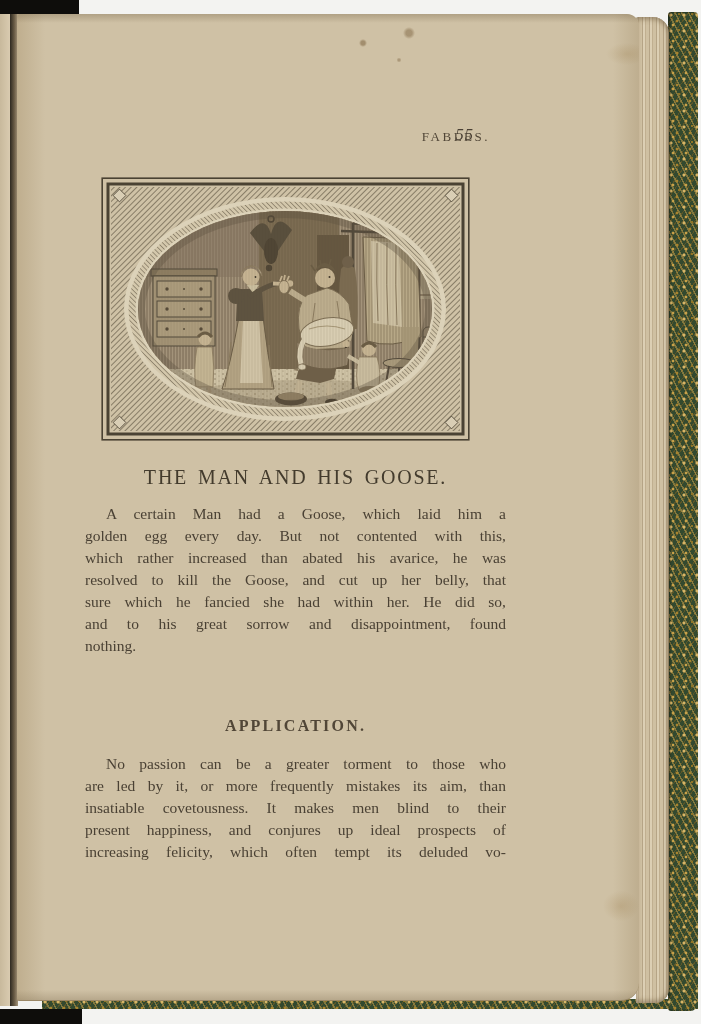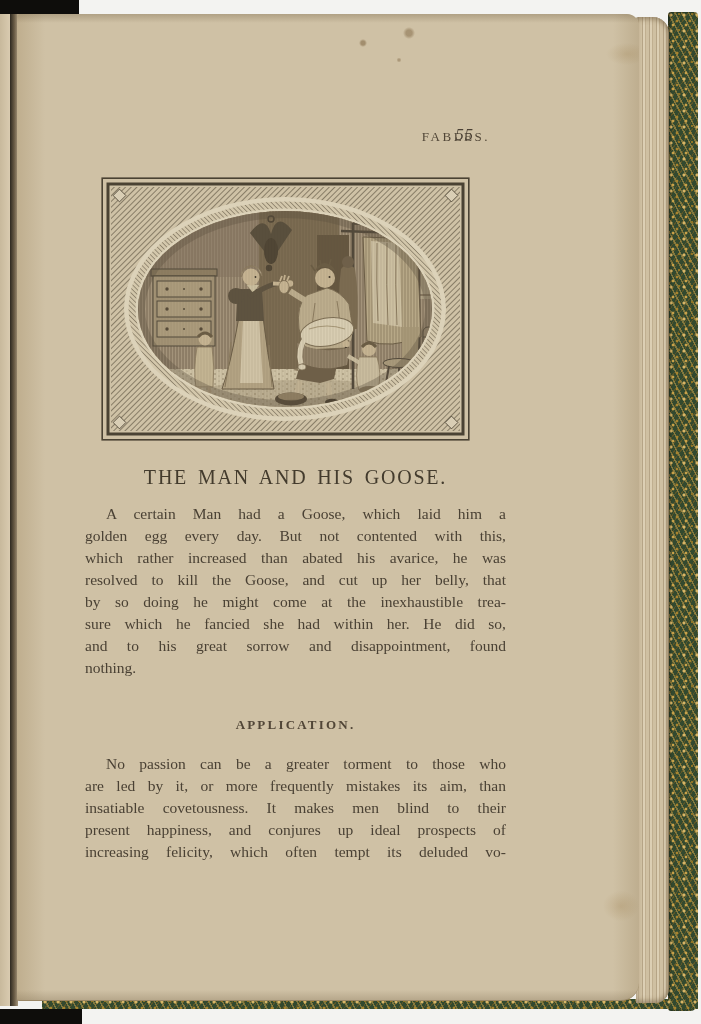--- a/index.html
+++ b/index.html
@@ -68,21 +68,21 @@
 
   #engraving{left:84px;top:163px;width:369px;height:264px;}
 
   #fable-title{top:452px;text-align:center;font-size:20px;letter-spacing:1.8px;color:#433b2d;word-spacing:3px;}
 
   .bodytext{font-size:15.5px;line-height:22px;}
   .line{text-align:justify;text-align-last:justify;white-space:normal;}
   .line.nojust{text-align:left;text-align-last:left;}
   .line.indent{padding-left:21px;}
   #paragraph-fable{top:489px;}
-  #application-heading{top:703px;text-align:center;font-size:13px;font-weight:bold;letter-spacing:2.2px;color:#514637;}
+  #application-heading{top:703px;text-align:center;font-size:16px;font-weight:bold;letter-spacing:2.2px;color:#514637;}
   #paragraph-application{top:739px;}
 </style>
 </head>
 <body>
 
 <div class="abs" id="black-top"></div>
 <div class="abs" id="black-bottom"></div>
 <div class="abs" id="left-sliver"></div>
 <div class="abs" id="gutter"></div>
 <div class="abs gilt" id="gilt-right"></div>
@@ -292,21 +292,20 @@
     </svg>
   </div>
 
   <div class="col" id="fable-title">THE MAN AND HIS GOOSE.</div>
 
   <div class="col bodytext" id="paragraph-fable">
     <div class="line indent">A certain Man had a Goose, which laid him a</div>
     <div class="line">golden egg every day.  But not contented with this,</div>
     <div class="line">which rather increased than abated his avarice, he was</div>
     <div class="line">resolved to kill the Goose, and cut up her belly, that</div>
-    <div class="line">by so doing he might come at the inexhaustible trea-</div>
     <div class="line">sure which he fancied she had within her.  He did so,</div>
     <div class="line">and to his great sorrow and disappointment, found</div>
     <div class="line nojust">nothing.</div>
   </div>
 
   <div class="col" id="application-heading">APPLICATION.</div>
 
   <div class="col bodytext" id="paragraph-application">
     <div class="line indent">No passion can be a greater torment to those who</div>
     <div class="line">are led by it, or more frequently mistakes its aim, than</div>

